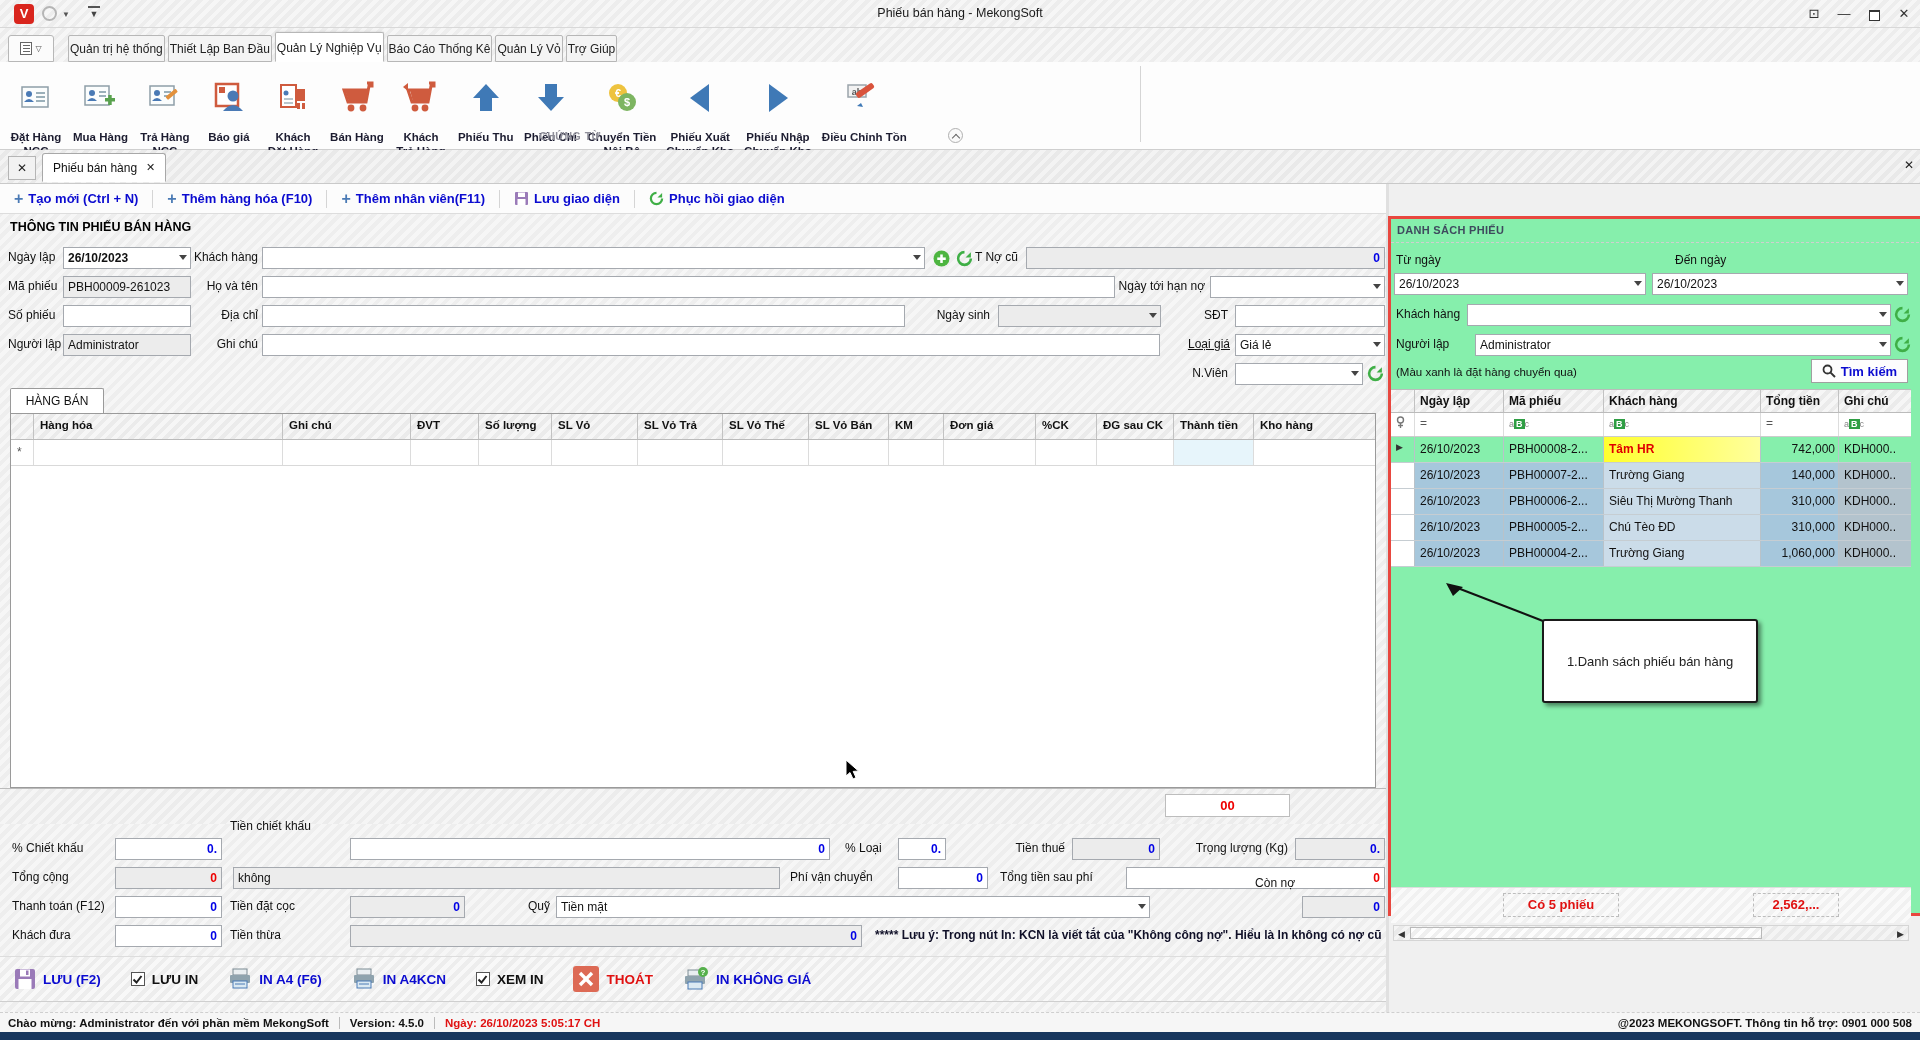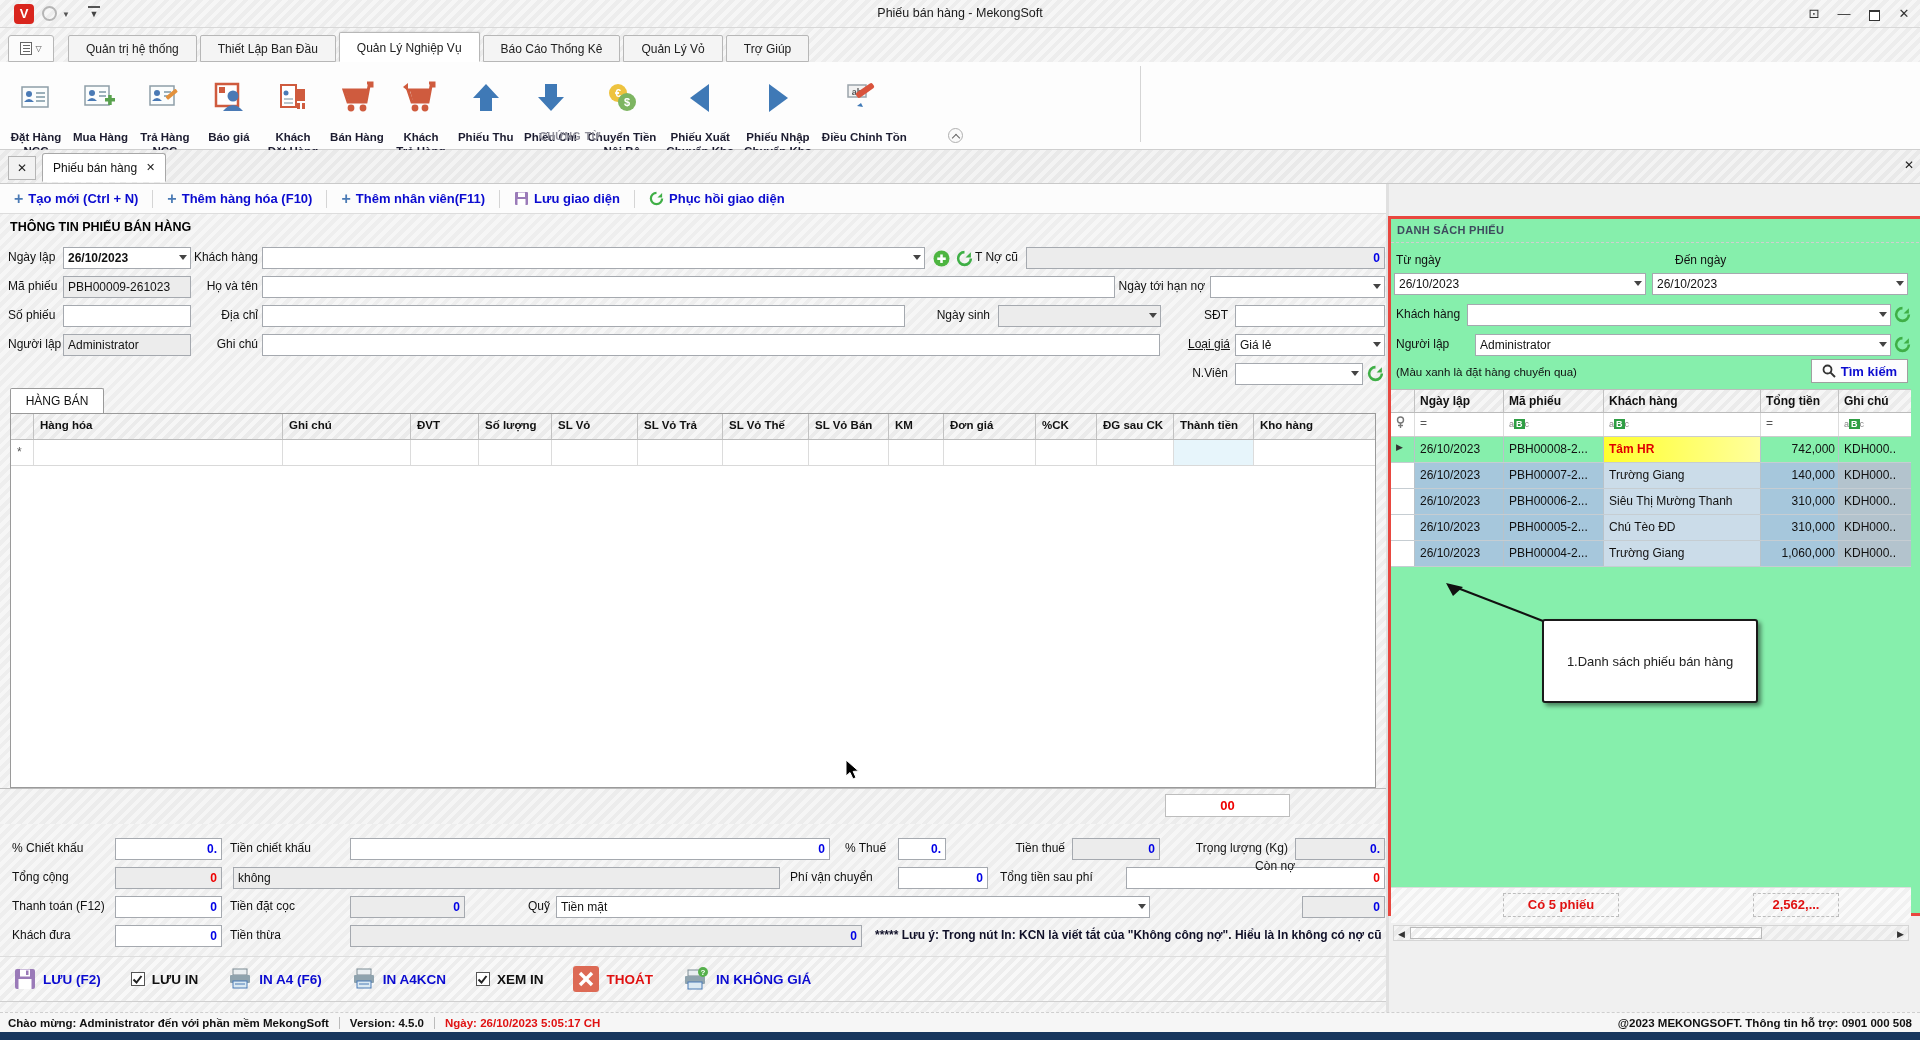--- a/index.html
+++ b/index.html
@@ -18,21 +18,21 @@
   .win-btns { position:absolute; right:6px; top:4px; display:flex; gap:10px; }
   .win-btn { width:20px; height:20px; text-align:center; line-height:19px; color:#333; font-size:13px; cursor:default; }
   .maxi { position:relative; }
   .maxi::before { content:""; position:absolute; left:5px; top:6px; width:9px; height:8px; border:1px solid #333; border-top-width:2px; background:#fff; }
 
   
   .ribbontabs { position:absolute; left:0; top:28px; width:1920px; height:34px; background:repeating-linear-gradient(135deg,#f6f6f6 0 4px,#ededed 4px 8px); display:flex; align-items:flex-end; padding-left:8px; }
   .appmenu { width:46px; height:27px; border:1px solid #b7b7b7; background:#fbfbfb; border-radius:3px 3px 0 0; margin-right:14px; display:flex; align-items:center; justify-content:center; gap:3px; }
   .appmenu .list-ic { width:12px; height:13px; border:1px solid #666; position:relative; background:#fff; }
   .appmenu .list-ic::before { content:""; position:absolute; left:2px; top:2px; width:7px; height:1px; box-shadow:0 3px 0 #666,0 6px 0 #666; background:#666; }
-  .rtab { padding:0 17px; height:27px; line-height:27px; border:1px solid #b7b7b7; border-left-width:1px; background:#f4f4f4; margin-right:3px; border-radius:2px 2px 0 0; font-size:12px; color:#222; }
+  .rtab { padding:0 1px; height:27px; line-height:27px; border:1px solid #b7b7b7; border-left-width:1px; background:#f4f4f4; margin-right:3px; border-radius:2px 2px 0 0; font-size:12px; color:#222; }
   .rtab.active { background:#fff; border-bottom-color:#fff; height:30px; line-height:30px; font-weight:normal; box-shadow:0 -1px 2px rgba(0,0,0,.08); }
 
   
   .ribbon { position:absolute; left:0; top:62px; width:1920px; height:88px; background:#fdfdfd; border-bottom:1px solid #cfcfcf; }
   .rb-wrap { position:absolute; left:4px; top:2px; height:66px; display:flex; align-items:flex-start; }
   .rbtn { min-width:64px; padding:2px 5px 0 5px; text-align:center; font-size:11.5px; font-weight:bold; color:#1c1c30; line-height:1.18; white-space:pre-line; }
   .rbtn .ric { height:36px; display:flex; align-items:center; justify-content:center; margin-bottom:2px; }
   .rgroup-label { position:absolute; left:0; top:68px; width:1140px; text-align:center; color:#8f8f9a; font-size:10.5px; font-weight:bold; letter-spacing:.5px; }
   .rgroup-collapse { position:absolute; left:948px; top:66px; width:15px; height:15px; border:1px solid #b0b0b0; border-radius:50%; background:#fafafa; }
   .rgroup-collapse::before { content:""; position:absolute; left:4px; top:6px; width:5px; height:5px; border-left:1px solid #666; border-top:1px solid #666; transform:rotate(45deg); }
@@ -413,44 +413,44 @@
         <div class="gc" style="width:80px;background:#e7f5fb;"></div>
         <div class="gc" style="width:120px;border-right:none;"></div>
       </div>
     </div>
 
     <div class="gfoot hatch"></div>
     <div class="g00">00</div>
 
     <span class="lbl" style="left:12px;top:657px;">% Chiết khấu</span>
     <div class="inp vblue" style="left:115px;top:654px;width:107px;">0.</div>
-    <span class="lbl" style="left:230px;top:657px;">Tiền chiết khấu</span>
+    <span class="lbl" style="left:230px;top:635px;">Tiền chiết khấu</span>
     <div class="inp vblue" style="left:350px;top:654px;width:480px;">0</div>
-    <span class="lbl" style="left:845px;top:657px;">% Thuế</span>
+    <span class="lbl" style="left:845px;top:657px;">% Loại</span>
     <div class="inp vblue" style="left:898px;top:654px;width:48px;">0.</div>
     <span class="lbl r" style="left:995px;top:657px;width:70px;">Tiền thuế</span>
     <div class="inp gray vblue" style="left:1072px;top:654px;width:88px;">0</div>
     <span class="lbl r" style="left:1170px;top:657px;width:118px;">Trọng lượng (Kg)</span>
     <div class="inp gray vblue" style="left:1295px;top:654px;width:90px;">0.</div>
 
     <span class="lbl" style="left:12px;top:686px;">Tổng cộng</span>
     <div class="inp gray vred" style="left:115px;top:683px;width:107px;">0</div>
     <div class="inp gray" style="left:233px;top:683px;width:547px;">không</div>
     <span class="lbl" style="left:790px;top:686px;">Phí vận chuyển</span>
     <div class="inp vblue" style="left:898px;top:683px;width:90px;">0</div>
     <span class="lbl" style="left:1000px;top:686px;">Tổng tiền sau phí</span>
     <div class="inp vred" style="left:1126px;top:683px;width:259px;">0</div>
 
     <span class="lbl" style="left:12px;top:715px;">Thanh toán (F12)</span>
     <div class="inp vblue" style="left:115px;top:712px;width:107px;">0</div>
     <span class="lbl" style="left:230px;top:715px;">Tiền đặt cọc</span>
     <div class="inp gray vblue" style="left:350px;top:712px;width:115px;">0</div>
     <span class="lbl r" style="left:505px;top:715px;width:45px;">Quỹ</span>
     <div class="inp" style="left:556px;top:712px;width:594px;padding-right:14px;"><span>Tiền mặt</span><span class="dd"></span></div>
-    <span class="lbl r" style="left:1245px;top:675px;width:50px;">Còn nợ</span>
+    <span class="lbl r" style="left:1245px;top:692px;width:50px;">Còn nợ</span>
     <div class="inp gray vblue" style="left:1302px;top:712px;width:83px;">0</div>
 
     <span class="lbl" style="left:12px;top:744px;">Khách đưa</span>
     <div class="inp vblue" style="left:115px;top:741px;width:107px;">0</div>
     <span class="lbl" style="left:230px;top:744px;">Tiền thừa</span>
     <div class="inp gray vblue" style="left:350px;top:741px;width:512px;">0</div>
     <span class="lbl bld" style="left:875px;top:744px;font-size:12px;color:#101028;">***** Lưu ý: Trong nút In: KCN là viết tắt của "Không công nợ". Hiểu là In không có nợ cũ</span>
 
     <div class="btnrow">
       <div class="fbtn">

